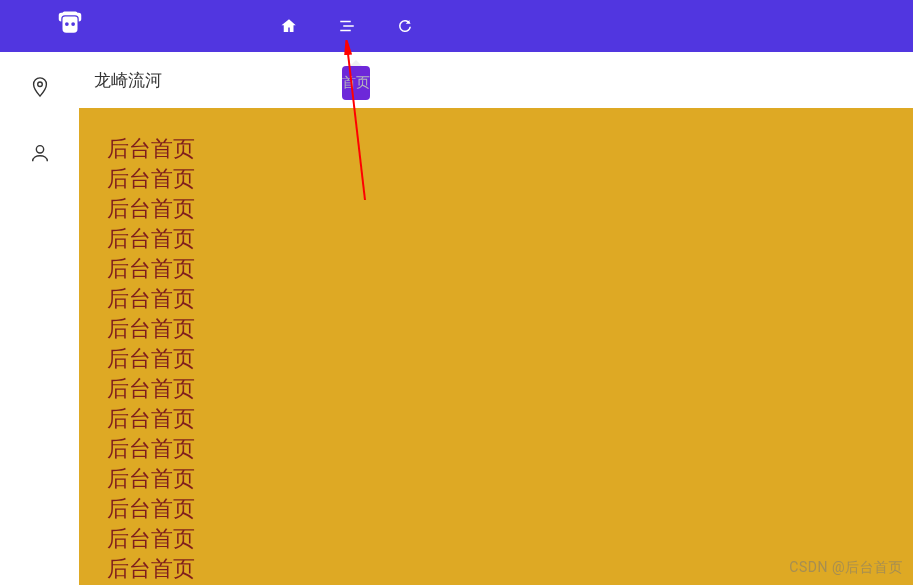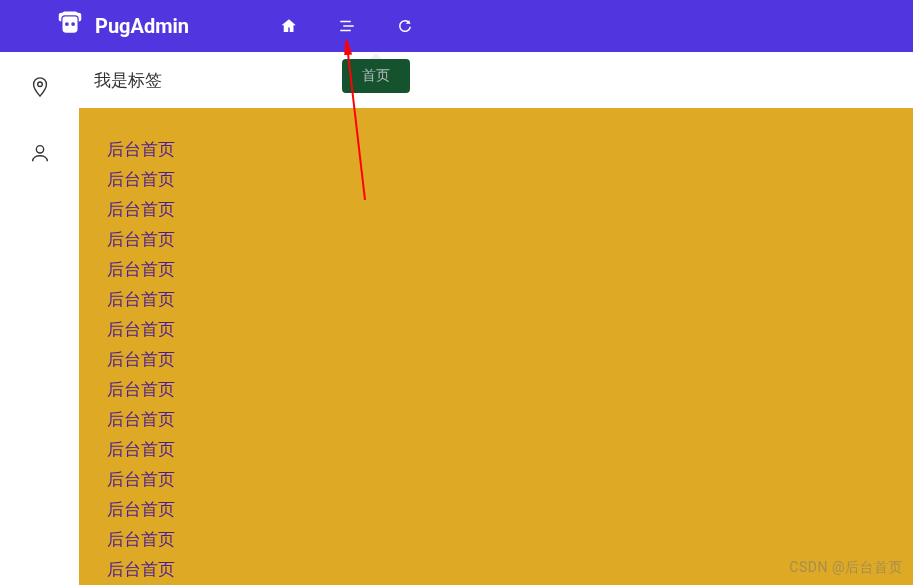--- a/index.html
+++ b/index.html
@@ -15,41 +15,40 @@
     
     .body-layout { display: flex; height: calc(585px - 52px); }
     .sidebar { width: 79px; background: #fff; display: flex; flex-direction: column; align-items: center; padding-top: 24px; gap: 40px; }
     .sidebar-icon { color: #333; cursor: pointer; }
     .sidebar-icon svg { width: 22px; height: 22px; stroke: #333; fill: none; stroke-width: 1.5; }
     
     .main { flex: 1; display: flex; flex-direction: column; }
     .tab-bar { height: 56px; background: #fff; display: flex; align-items: center; padding: 0 15px; position: relative; }
     .tab-label { font-size: 17px; color: #333; }
     
-    .tooltip { position: absolute; left: 263px; top: 7px; background: #14532d; color: #b8b8bc; padding: 8px 20px; border-radius: 4px; font-size: 14px; }
+    .tooltip { position: absolute; left: 263px; top: 14px; background: #6d28d9; color: #b8b8bc; padding: 8px 0; border-radius: 4px; font-size: 14px; }
     .tooltip::before { content: ""; position: absolute; top: -6px; left: 50%; transform: translateX(-50%); border-left: 6px solid transparent; border-right: 6px solid transparent; border-bottom: 6px solid #f0f0f2; }
     
     .content { flex: 1; background: #dea924; padding: 26px 28px; overflow: hidden; }
-    .content-line { font-size: 17px; color: #4c1d95; line-height: 30px; }
+    .content-line { font-size: 22px; color: #7f1d1d; line-height: 30px; }
     
     .arrow { position: absolute; left: 342px; top: 40px; pointer-events: none; }
     
     .watermark { position: absolute; right: 10px; bottom: 8px; color: rgba(120,120,120,0.55); font-size: 14px; letter-spacing: 0.5px; }
   </style>
 </head>
 <body>
 
 <div class="header">
   <div class="logo-area">
     <span class="logo-icon">
       <svg viewBox="0 0 24 24">
           <path d="M5 3c-1.5 0-2 1-2 2v3c0 1 .5 2 2 2V8c0-2 1-3 3-3h8c2 0 3 1 3 3v2c1.5 0 2-1 2-2V5c0-1-.5-2-2-2h-1c-.5-1-1.5-1-2-1H8c-.5 0-1.5 0-2 1H5zm3 3c-1 0-2 .5-2 2v8c0 2 1 3 3 3h6c2 0 3-1 3-3V8c0-1.5-1-2-2-2H8zm1.5 4.5A1.5 1.5 0 0 1 11 12a1.5 1.5 0 0 1-1.5 1.5A1.5 1.5 0 0 1 8 12a1.5 1.5 0 0 1 1.5-1.5zm5 0A1.5 1.5 0 0 1 16 12a1.5 1.5 0 0 1-1.5 1.5A1.5 1.5 0 0 1 13 12a1.5 1.5 0 0 1 1.5-1.5z"></path>
         </svg>
     </span>
-    <span class="logo-text">PugAdmin</span>
   </div>
   <div class="header-icons">
     <span class="header-icon">
       <svg viewBox="0 0 24 24">
           <path d="M12 3l9 8h-3v9h-5v-6h-2v6H5v-9H2l10-8z"></path>
         </svg>
     </span>
     <span class="header-icon">
       <svg viewBox="0 0 24 24">
           <path d="M3 5h14v2H3V5zm4 6h14v2H7v-2zm-4 6h14v2H3v-2z"></path>
@@ -73,21 +72,21 @@
     </span>
     <span class="sidebar-icon">
       <svg viewBox="0 0 24 24">
           <circle cx="12" cy="8" r="4"></circle>
           <path d="M4 21c0-4 4-6 8-6s8 2 8 6"></path>
         </svg>
     </span>
   </div>
   <div class="main">
     <div class="tab-bar">
-      <span class="tab-label">我是标签</span>
+      <span class="tab-label">龙崎流河</span>
       <div class="tooltip">
         <span>首页</span>
       </div>
     </div>
     <div class="content" id="content">
         <div class="content-line">后台首页</div>
         <div class="content-line">后台首页</div>
         <div class="content-line">后台首页</div>
         <div class="content-line">后台首页</div>
         <div class="content-line">后台首页</div>

